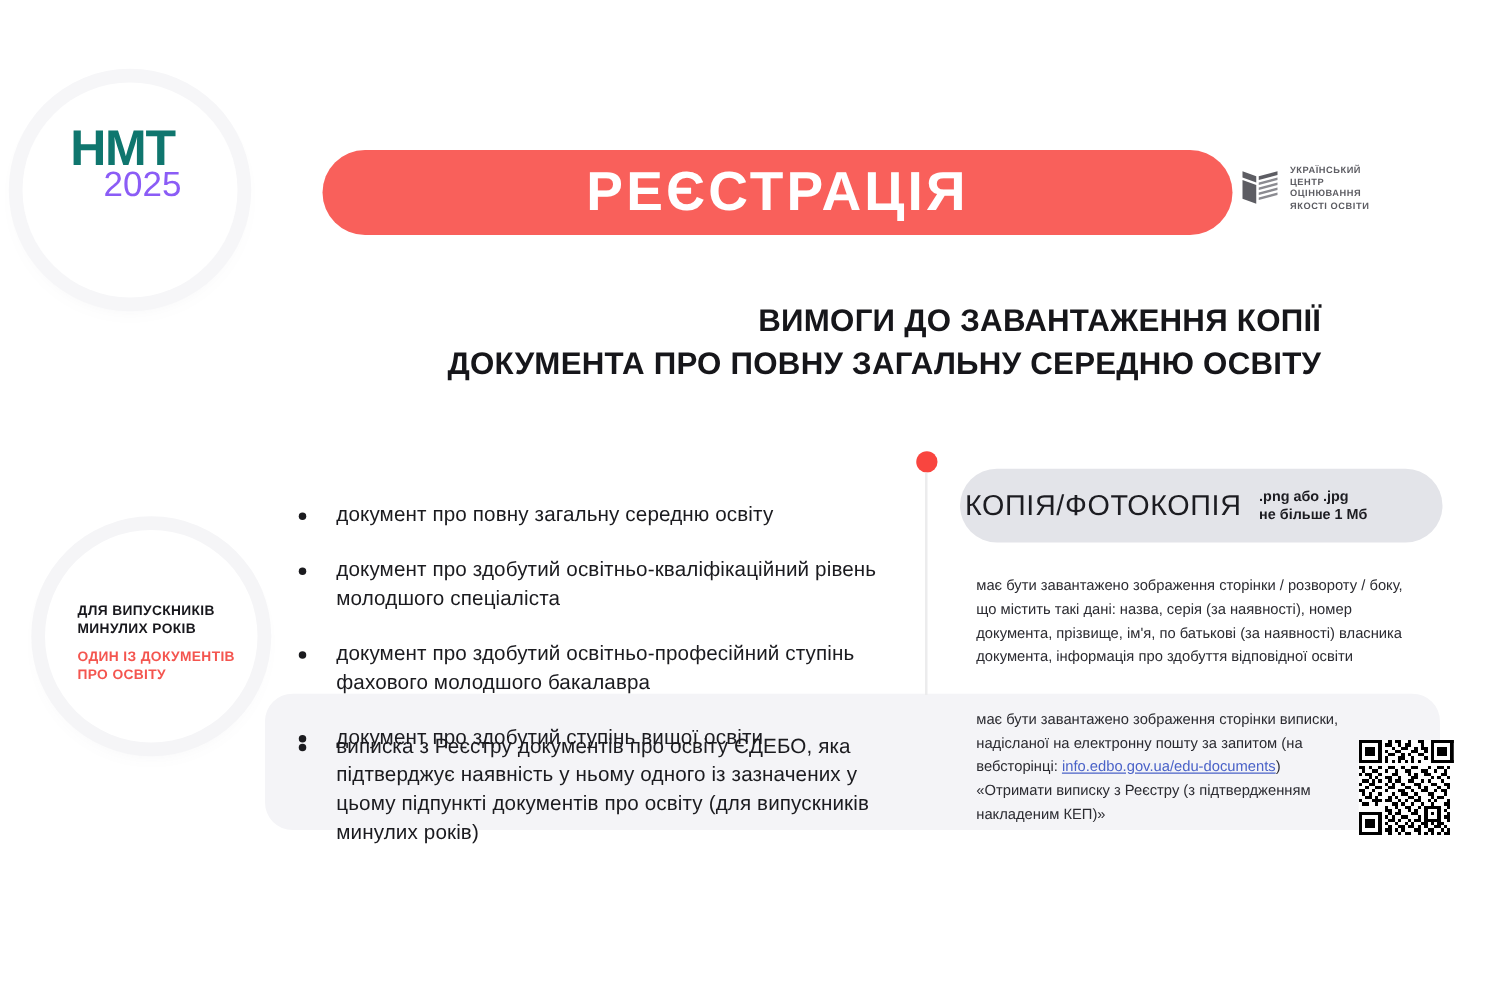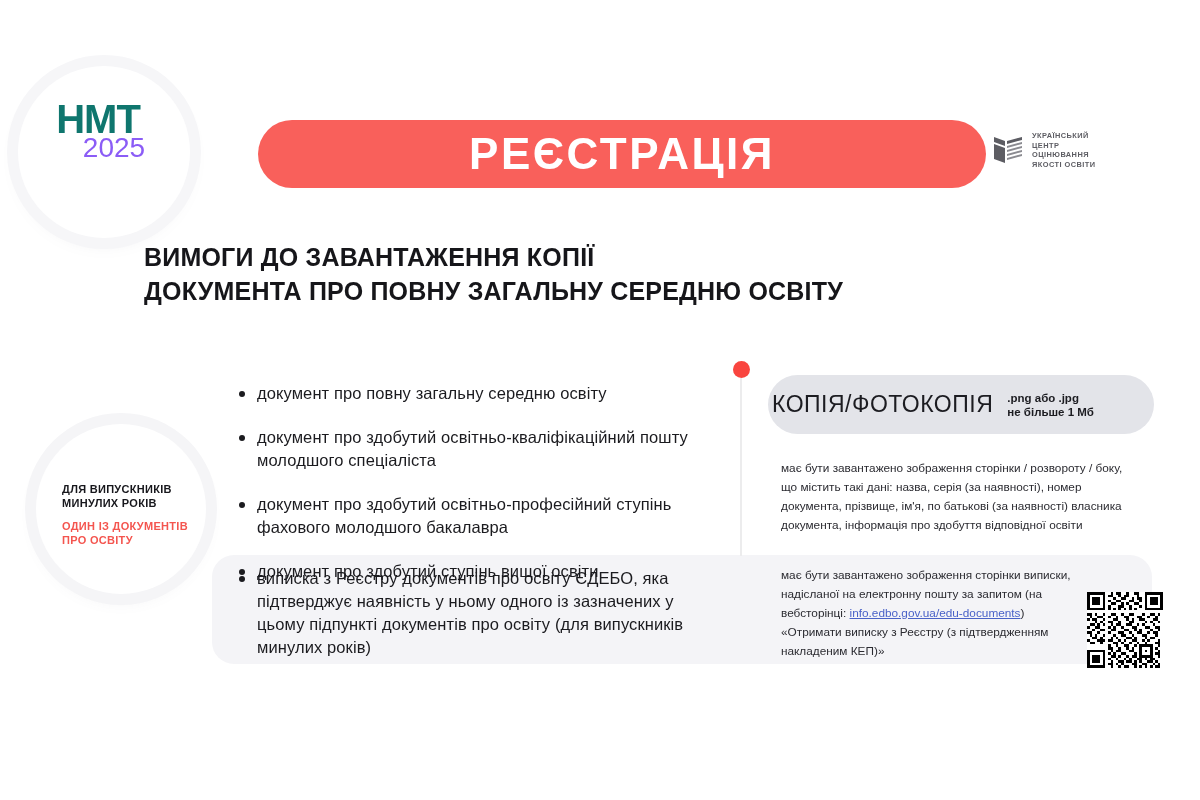--- a/index.html
+++ b/index.html
@@ -92,28 +92,29 @@
     font-weight: 700;
     line-height: 9.6px;
     letter-spacing: .45px;
     color: #5d5d63;
     text-transform: uppercase;
   }
 
   
   .page-heading {
     position: absolute;
-    left: 144px;
+    left: 157px;
     top: 240px;
     width: 900px;
     font-size: 25px;
     font-weight: 700;
     line-height: 34px;
     letter-spacing: .2px;
     color: #16161a;
+    text-align: right;
   }
   .page-heading span { display: block; }
 
   
   .side-badge {
     position: absolute;
     left: 36px;
     top: 424px;
     width: 170px;
     height: 170px;
@@ -170,22 +171,23 @@
 
   
   .bullet-list {
     position: absolute;
     left: 239px;
     top: 382px;
     width: 490px;
   }
   .bullet-item {
     display: flex;
-    gap: 12px;
+    gap: 24px;
     margin-bottom: 21px;
+    margin-top: 19px;
   }
   .bullet-item .dot {
     flex: 0 0 auto;
     width: 6px;
     height: 6px;
     border-radius: 50%;
     background: #1b1b1f;
     margin-top: 9px;
   }
   .bullet-item .txt {
@@ -337,21 +339,21 @@
 <div class="connector-dot"></div>
 <div class="divider"></div>
 
 <div class="bullet-list">
   <div class="bullet-item">
     <span class="dot"></span>
     <span class="txt">документ про повну загальну середню освіту</span>
   </div>
   <div class="bullet-item">
     <span class="dot"></span>
-    <span class="txt">документ про здобутий освітньо-кваліфікаційний пошту молодшого спеціаліста</span>
+    <span class="txt">документ про здобутий освітньо-кваліфікаційний рівень молодшого спеціаліста</span>
   </div>
   <div class="bullet-item">
     <span class="dot"></span>
     <span class="txt">документ про здобутий освітньо-професійний ступінь фахового молодшого бакалавра</span>
   </div>
   <div class="bullet-item">
     <span class="dot"></span>
     <span class="txt">документ про здобутий ступінь вищої освіти</span>
   </div>
 </div>

